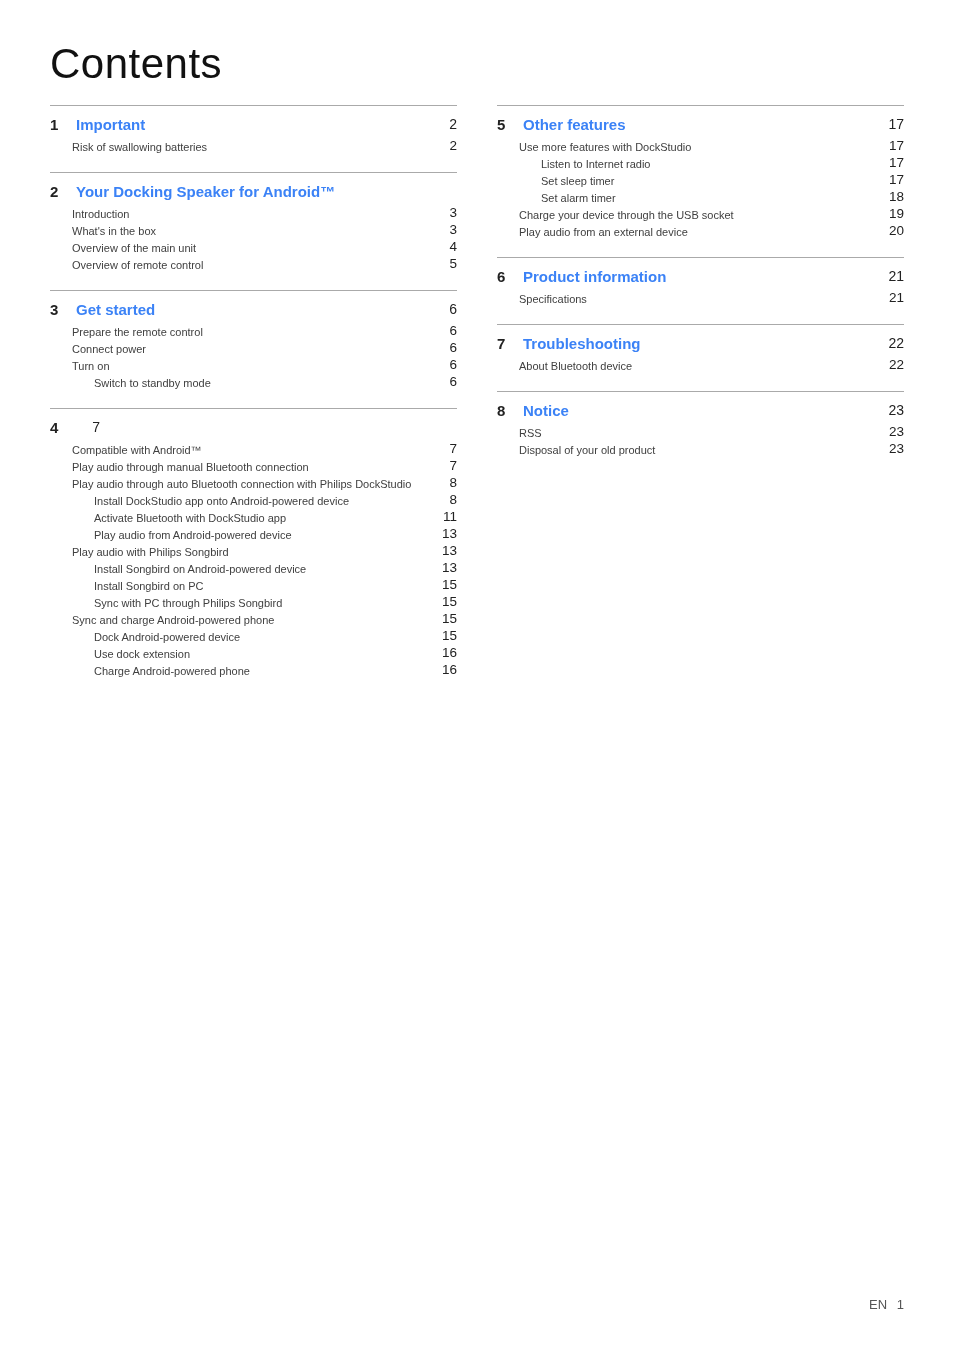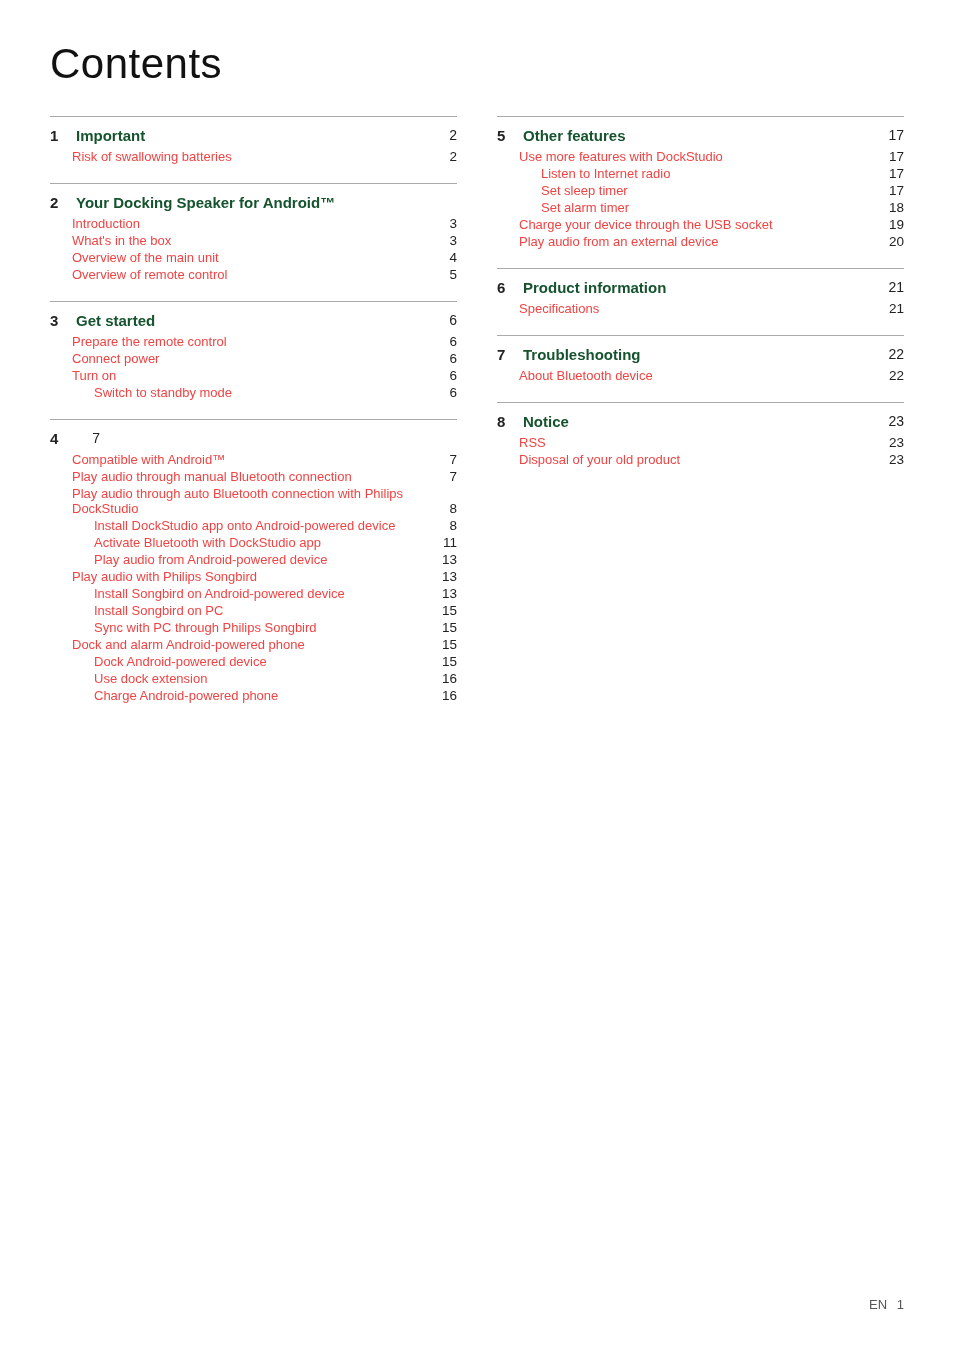--- a/index.html
+++ b/index.html
@@ -9,21 +9,21 @@
       color: #222;
       font-size: 14px;
       width: 954px;
       min-height: 1350px;
       padding: 40px 50px 40px 50px;
     }
     h1.title {
       font-size: 42px;
       font-weight: normal;
       color: #111;
-      margin-bottom: 28px;
+      margin-bottom: 17px;
       letter-spacing: 0.5px;
     }
     .toc {
       display: grid;
       grid-template-columns: 1fr 1fr;
       gap: 0 40px;
     }
     .toc-section {
       border-top: 1.5px solid #aaa;
       padding-top: 10px;
@@ -37,37 +37,37 @@
     .section-num {
       font-size: 15px;
       font-weight: bold;
       color: #222;
       min-width: 22px;
       margin-right: 4px;
     }
     .section-title {
       font-size: 15px;
       font-weight: bold;
-      color: #14532d;
+      color: #3b82f6;
       flex: 1;
     }
     .section-page {
       font-size: 14px;
       color: #222;
       min-width: 24px;
       text-align: right;
     }
     .toc-item {
       display: flex;
       align-items: flex-end;
       padding: 1px 0;
     }
     .toc-item-label {
-      color: #ef4444;
-      font-size: 13px;
+      color: #404040;
+      font-size: 11px;
       flex: 1;
     }
     .toc-item-label.indent1 {
       padding-left: 22px;
     }
     .toc-item-label.indent2 {
       padding-left: 44px;
     }
     .toc-item-page {
       font-size: 13.5px;
@@ -189,21 +189,21 @@
         </div>
         <div class="toc-item">
           <span class="toc-item-label indent2">Install Songbird on PC</span>
           <span class="toc-item-page">15</span>
         </div>
         <div class="toc-item">
           <span class="toc-item-label indent2">Sync with PC through Philips Songbird</span>
           <span class="toc-item-page">15</span>
         </div>
         <div class="toc-item">
-          <span class="toc-item-label indent1">Dock and alarm Android-powered phone</span>
+          <span class="toc-item-label indent1">Sync and charge Android-powered phone</span>
           <span class="toc-item-page">15</span>
         </div>
         <div class="toc-item">
           <span class="toc-item-label indent2">Dock Android-powered device</span>
           <span class="toc-item-page">15</span>
         </div>
         <div class="toc-item">
           <span class="toc-item-label indent2">Use dock extension</span>
           <span class="toc-item-page">16</span>
         </div>

